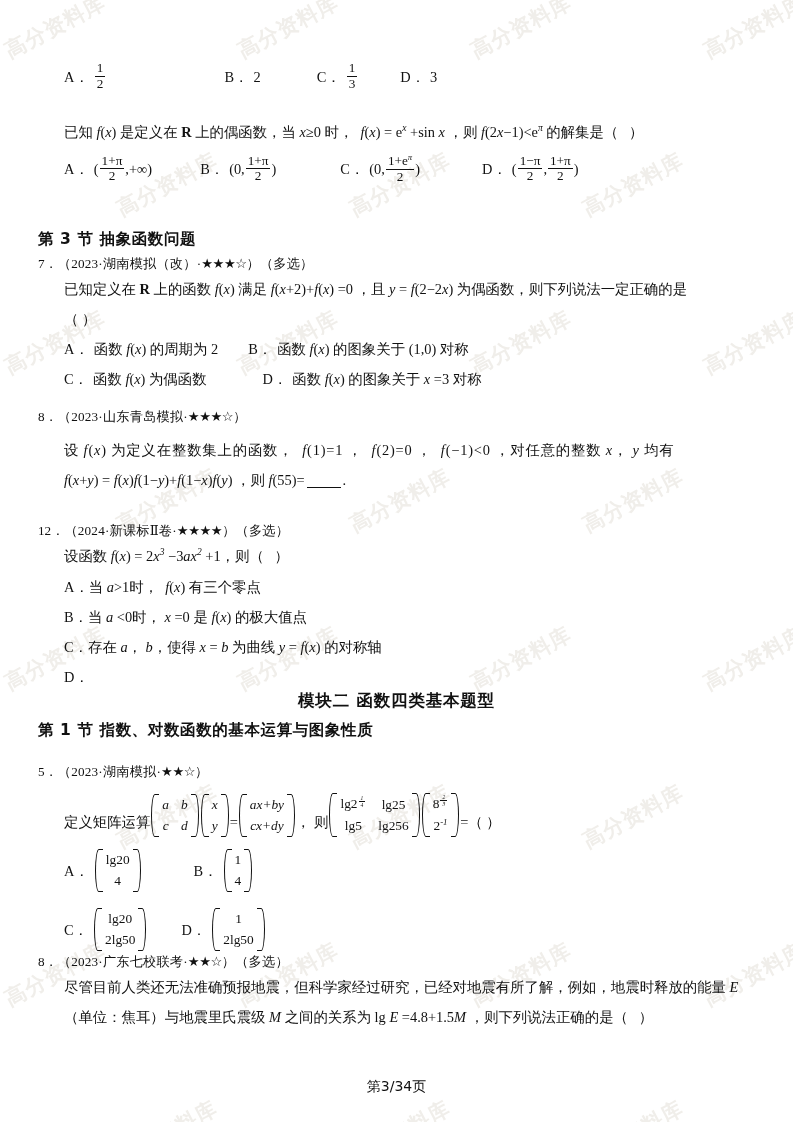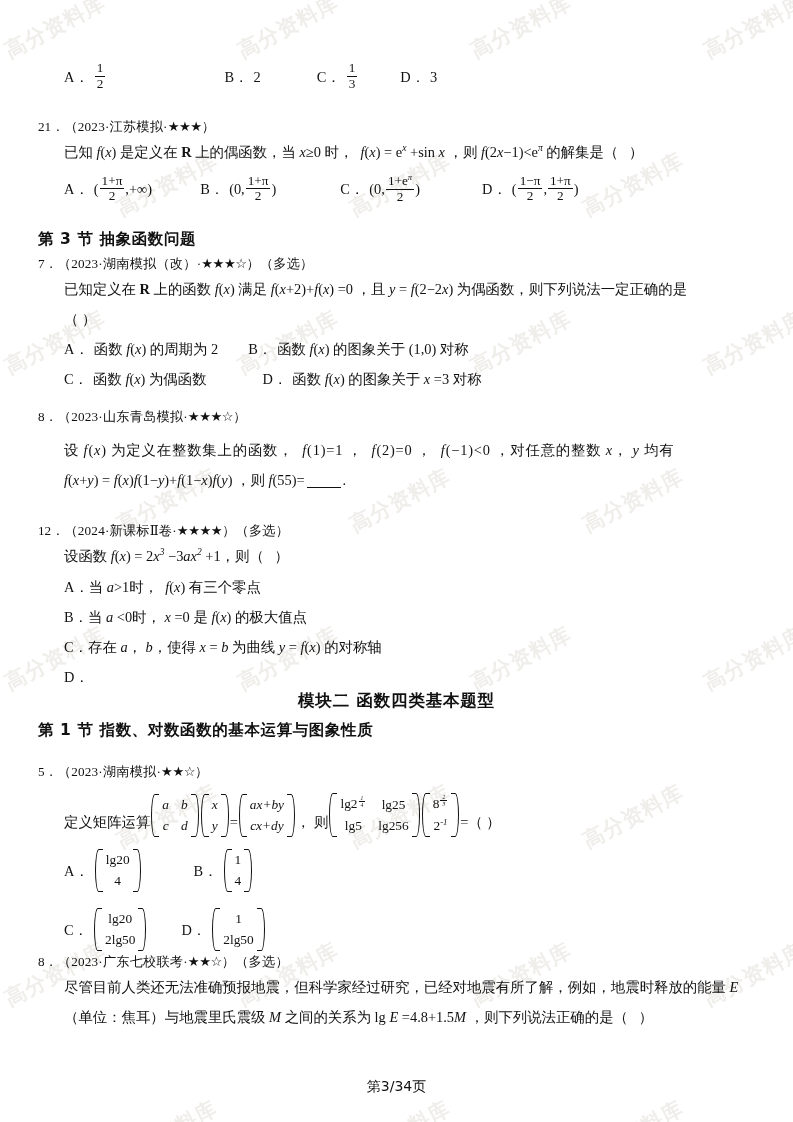--- a/index.html
+++ b/index.html
@@ -218,23 +218,20 @@
       </span>
       <span style="display:inline-block;width:42px"></span>
       <span class="opt">
         <span class="lbl">D．</span>
         <span>3</span>
       </span>
     </div>
   </div>
 
   <div class="pad" style="position:absolute; top:118px; left:0; right:0;">
-    <div class="qhead">
-      <span class="num">21．</span><span>（2023·江苏模拟·</span><span class="stars">★★★</span><span>）</span>
-    </div>
     <div class="body-line">
       已知&nbsp;<span class="it">f</span>(<span class="it">x</span>)&nbsp;是定义在&nbsp;<span class="bf rm">R</span>&nbsp;上的偶函数，当&nbsp;<span class="it">x</span>≥0 时，&nbsp;&nbsp;<span class="it">f</span>(<span class="it">x</span>)&nbsp;=&nbsp;e<sup>x</sup>&nbsp;+sin&nbsp;<span class="it">x</span>&nbsp;，则&nbsp;<span class="it">f</span>(2<span class="it">x</span>−1)&lt;e<sup>π</sup>&nbsp;的解集是（&nbsp;&nbsp;&nbsp;）
     </div>
     <div class="opts-row" style="margin-top:6px">
       <span class="opt">
         <span class="lbl">A．</span>
         <span>(</span>
           <span class="frac">
             <span class="num">1+π</span>
             <span class="den">2</span>

